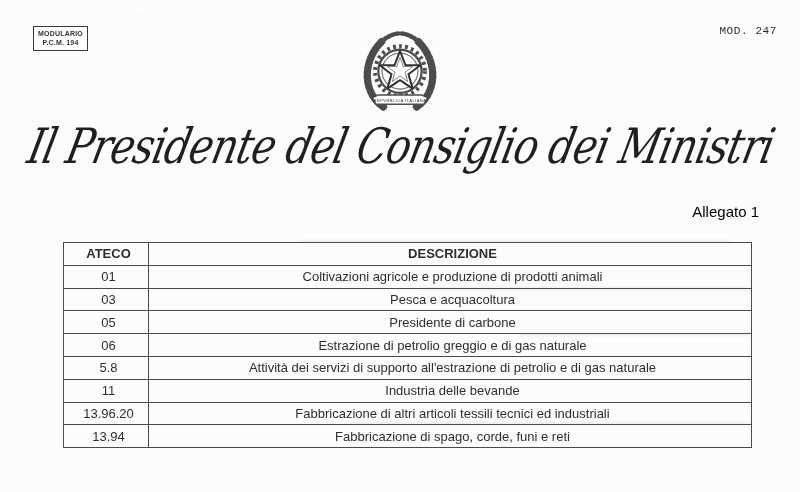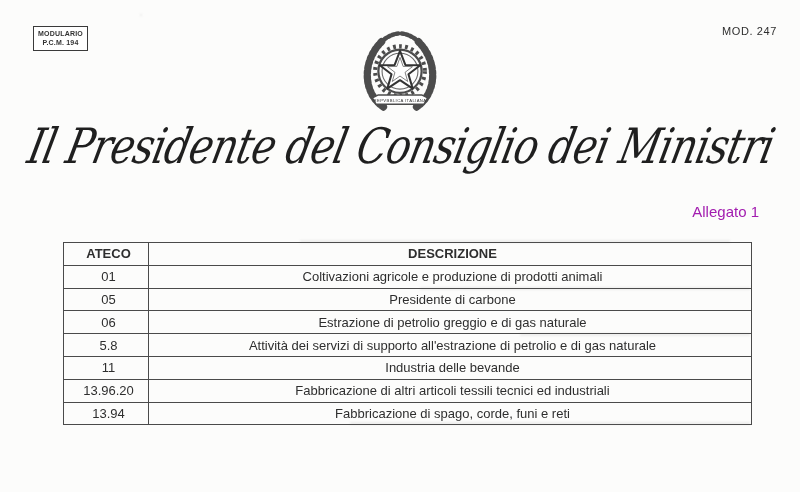--- a/index.html
+++ b/index.html
@@ -24,21 +24,21 @@
     padding:2px 4px;
     text-align:center;
     font-size:7px;line-height:1.35;font-weight:600;
     letter-spacing:0.2px;color:#333;
     background:#fff;
   }
 
   
   .mod-number{
     position:absolute;right:23px;top:25px;
-    font-size:11px;letter-spacing:0.6px;color:#2e2e2e;
+    font-size:11px;letter-spacing:0.6px;color:#2e2e2e;font-family:Liberation Mono, monospace;
   }
 
   
   .emblem{
     position:absolute;left:50%;top:27px;transform:translateX(-50%);
     width:92px;height:92px;
   }
 
   
   .title-script{
@@ -48,21 +48,21 @@
     font-style:italic;
     font-size:40px;
     letter-spacing:-1px;
     color:#1f1f1f;
     transform:skewX(-12deg) scaleY(1.22);
     transform-origin:50% 60%;
   }
 
   .allegato{
     position:absolute;right:41px;top:203px;
-    font-size:15px;color:#a21caf;
+    font-size:15px;color:#000000;
   }
 
   
   table.ateco{
     position:absolute;left:63px;top:242px;
     width:689px;
     border-collapse:collapse;
     table-layout:fixed;
     font-size:13px;
     color:#2e2e2e;
@@ -134,20 +134,24 @@
         <th>ATECO</th>
         <th>DESCRIZIONE</th>
       </tr>
     </thead>
     <tbody>
         <tr>
           <td>01</td>
           <td>Coltivazioni agricole e produzione di prodotti animali</td>
         </tr>
         <tr>
+          <td>03</td>
+          <td>Pesca e acquacoltura</td>
+        </tr>
+        <tr>
           <td>05</td>
           <td>Presidente di carbone</td>
         </tr>
         <tr>
           <td>06</td>
           <td>Estrazione di petrolio greggio e di gas naturale</td>
         </tr>
         <tr>
           <td>5.8</td>
           <td>Attività dei servizi di supporto all'estrazione di petrolio e di gas naturale</td>

